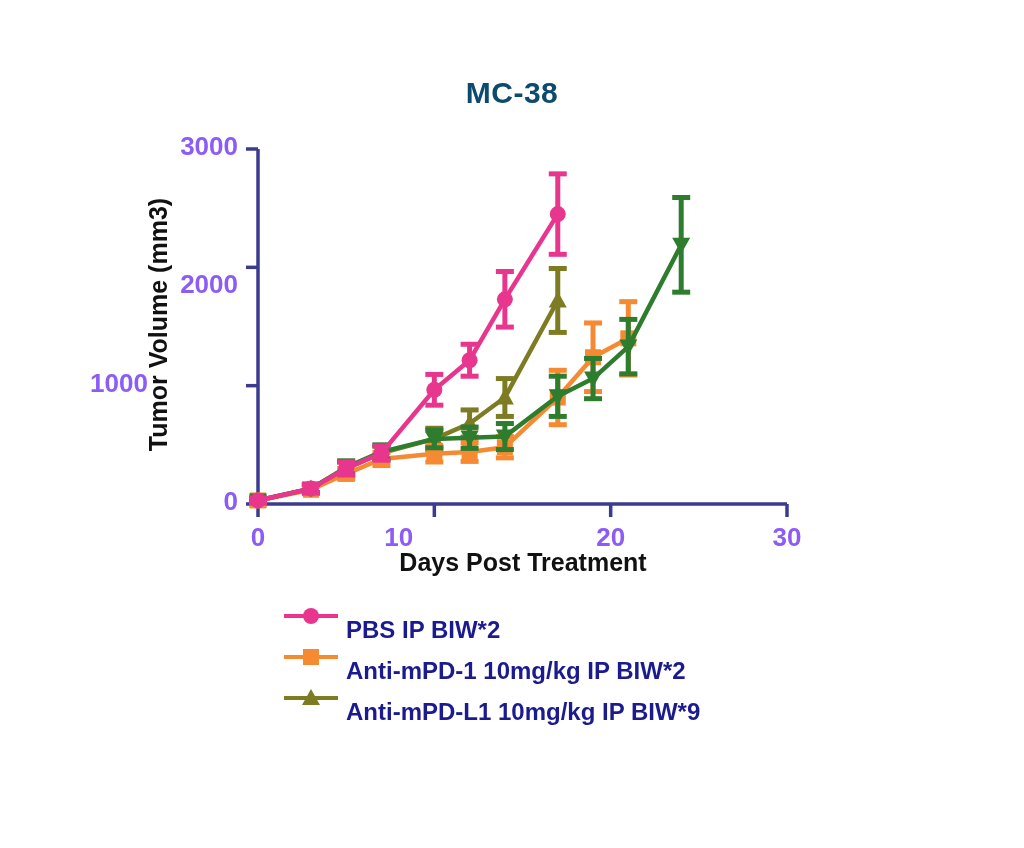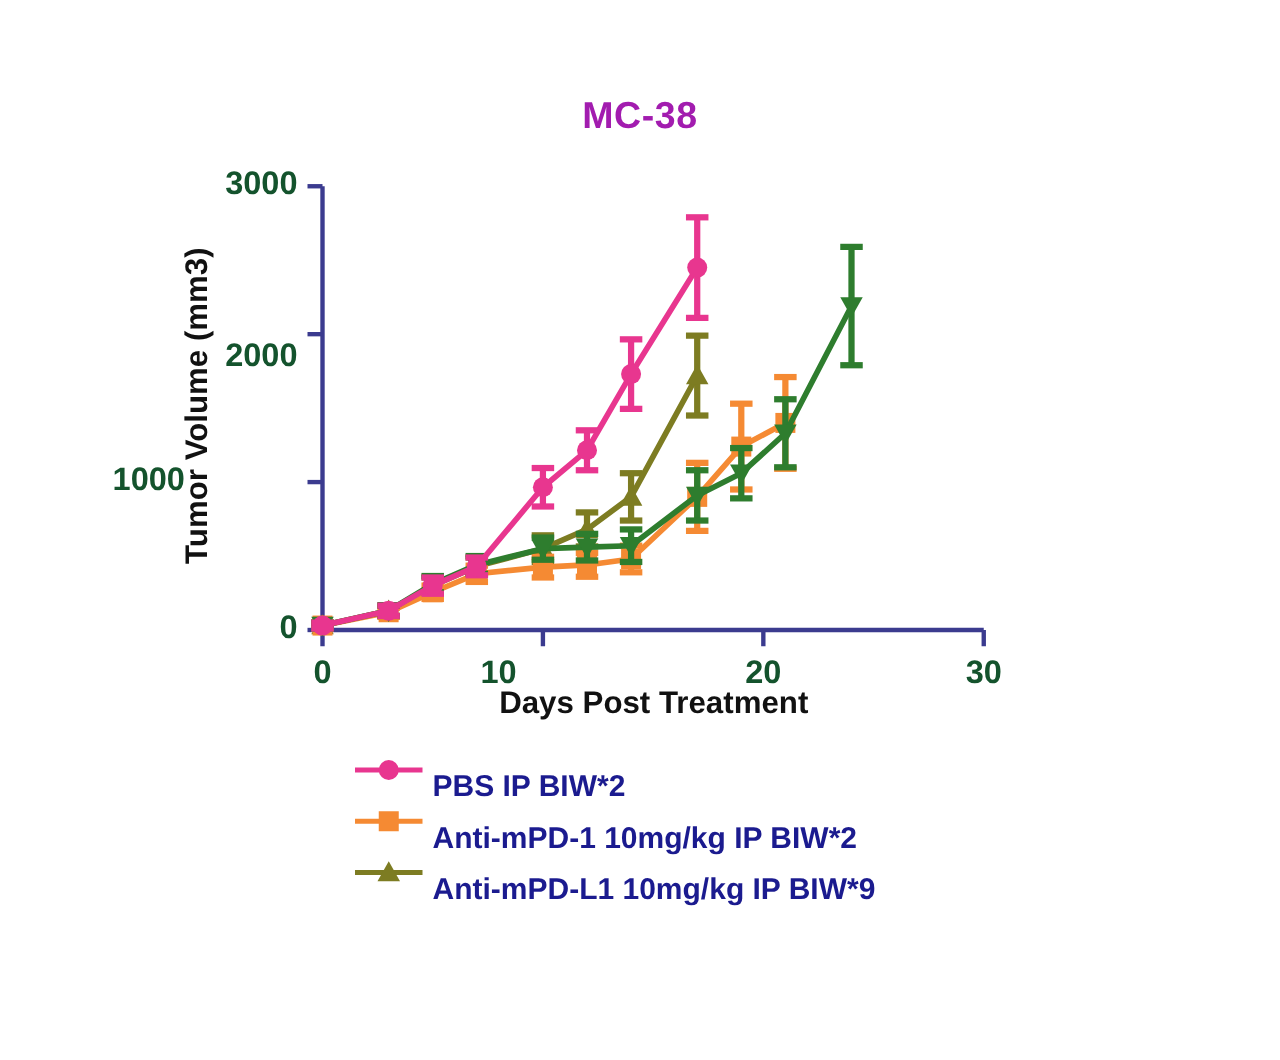--- a/index.html
+++ b/index.html
@@ -6,21 +6,21 @@
   body{
     width:1024px;height:848px;
     background:#ffffff;
     font-family:"Liberation Sans", sans-serif;
     overflow:hidden;
   }
   #figure{position:relative;width:1024px;height:848px;}
   #chart-title{
     position:absolute;left:0;top:76px;width:1024px;
     text-align:center;
-    font-size:30px;font-weight:bold;color:#a21caf;
+    font-size:30px;font-weight:bold;color:#0c4a6e;
     letter-spacing:0.5px;
   }
   #plot-svg{position:absolute;left:0;top:0;}
   #y-axis-label{
     position:absolute;
     left:-22px;top:310px;
     width:360px;
     text-align:center;
     transform:rotate(-90deg);
     transform-origin:center center;
@@ -36,21 +36,21 @@
     display:flex;flex-direction:column;gap:5px;
   }
   .legend-row{display:flex;align-items:center;height:36px;}
   .legend-key{width:58px;height:26px;flex:none;}
   .legend-label{
     font-size:24px;font-weight:bold;color:#1b1b8f;
     margin-left:6px;white-space:nowrap;margin-top:28px;
   }
   .tick-label{
     position:absolute;
-    font-size:26px;font-weight:bold;color:#14532d;
+    font-size:26px;font-weight:bold;color:#8b5cf6;
     white-space:nowrap;
   }
 </style>
 </head>
 <body>
 
 <div id="figure">
 
   <div id="chart-title">MC-38</div>
 

